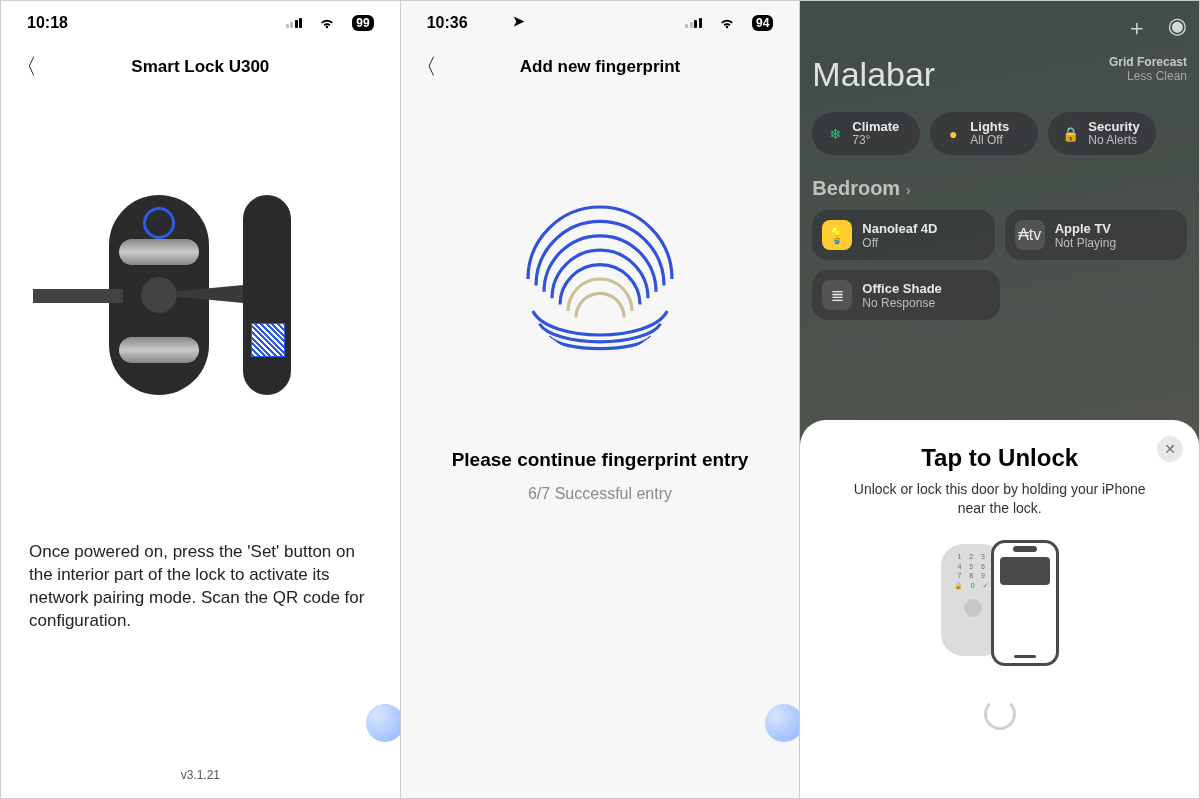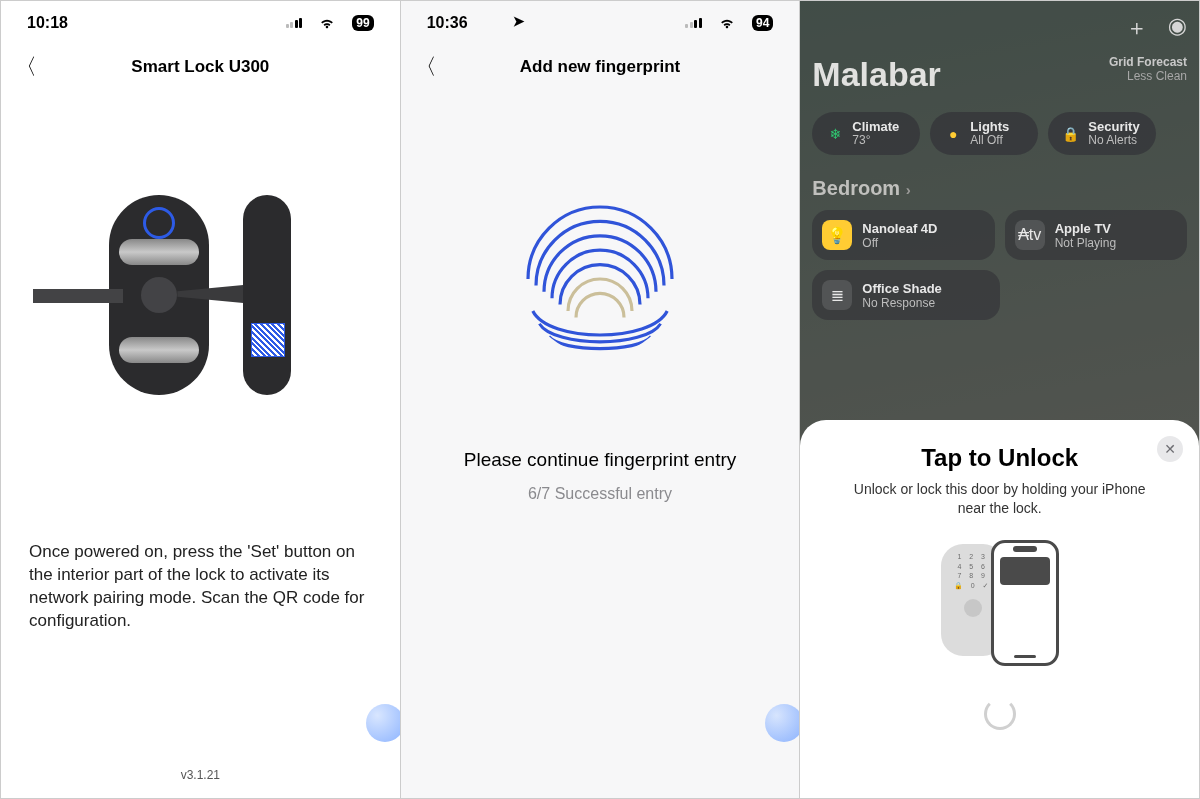--- a/index.html
+++ b/index.html
@@ -36,30 +36,30 @@
   .lock-side{position:relative;width:48px;height:200px;background:#2b2b2d;border-radius:24px;}
   .side-handle{position:absolute;top:90px;left:-66px;width:66px;height:18px;background:#3a3a3c;clip-path:polygon(0 35%,100% 0,100% 100%,0 65%);}
   .qr{position:absolute;bottom:38px;left:8px;width:32px;height:32px;background:repeating-linear-gradient(45deg,#2d5be6 0 2px,#fff 2px 4px);border:1px solid #2d5be6;}
   .instr{padding:0 28px;font-size:17px;color:#222;line-height:1.35;margin-top:96px;}
   .version{position:absolute;bottom:16px;left:50%;transform:translateX(-50%);font-size:12px;color:#555;}
 
   
   .fp-area{display:flex;justify-content:center;margin-top:110px;}
   .fp{width:160px;height:160px;}
   .fp path{stroke-width:2;fill:none;}
-  .fp-msg{text-align:center;margin-top:90px;font-size:19px;font-weight:400;}
+  .fp-msg{text-align:center;margin-top:90px;font-size:19px;font-weight:700;}
   .fp-sub{text-align:center;margin-top:14px;font-size:16px;color:#8a8a8e;}
 
   
   .home-bg{position:absolute;inset:0;background:linear-gradient(170deg,#91aa9e 0%,#b5bbb0 60%,#c2b8a6 100%);}
   .home-dim{position:absolute;inset:0;background:rgba(0,0,0,.55);}
   .home-content{position:relative;padding:12px 12px 0;color:#e8e8e8;}
   .home-top{display:flex;justify-content:flex-end;gap:20px;font-size:22px;color:#d6d6d6;}
   .home-title-row{display:flex;justify-content:space-between;align-items:flex-start;margin-top:12px;}
-  .home-title{font-size:34px;font-weight:700;color:#e1e1df;}
+  .home-title{font-size:34px;font-weight:400;color:#e1e1df;}
   .grid-forecast{text-align:right;color:#c9c9c9;font-size:12px;font-weight:600;}
   .grid-forecast .sub{font-weight:400;color:#a7a7a7;}
   .pill-row{display:flex;gap:10px;margin-top:18px;overflow:hidden;}
   .pill{background:rgba(50,50,55,.7);border-radius:24px;padding:8px 14px;display:flex;align-items:center;gap:8px;min-width:80px;}
   .pill .ico{width:18px;height:18px;display:flex;align-items:center;justify-content:center;font-size:14px;}
   .pill .lbl{font-size:13px;font-weight:600;line-height:1.1;}
   .pill .sub{font-size:12px;color:#bdbdbd;line-height:1.1;}
   .section-label{margin-top:22px;font-size:20px;font-weight:700;color:#c0c0bd;}
   .tile-row{display:flex;gap:10px;margin-top:10px;}
   .tile{flex:1;background:rgba(50,50,55,.65);border-radius:16px;padding:10px;display:flex;align-items:center;gap:10px;}

